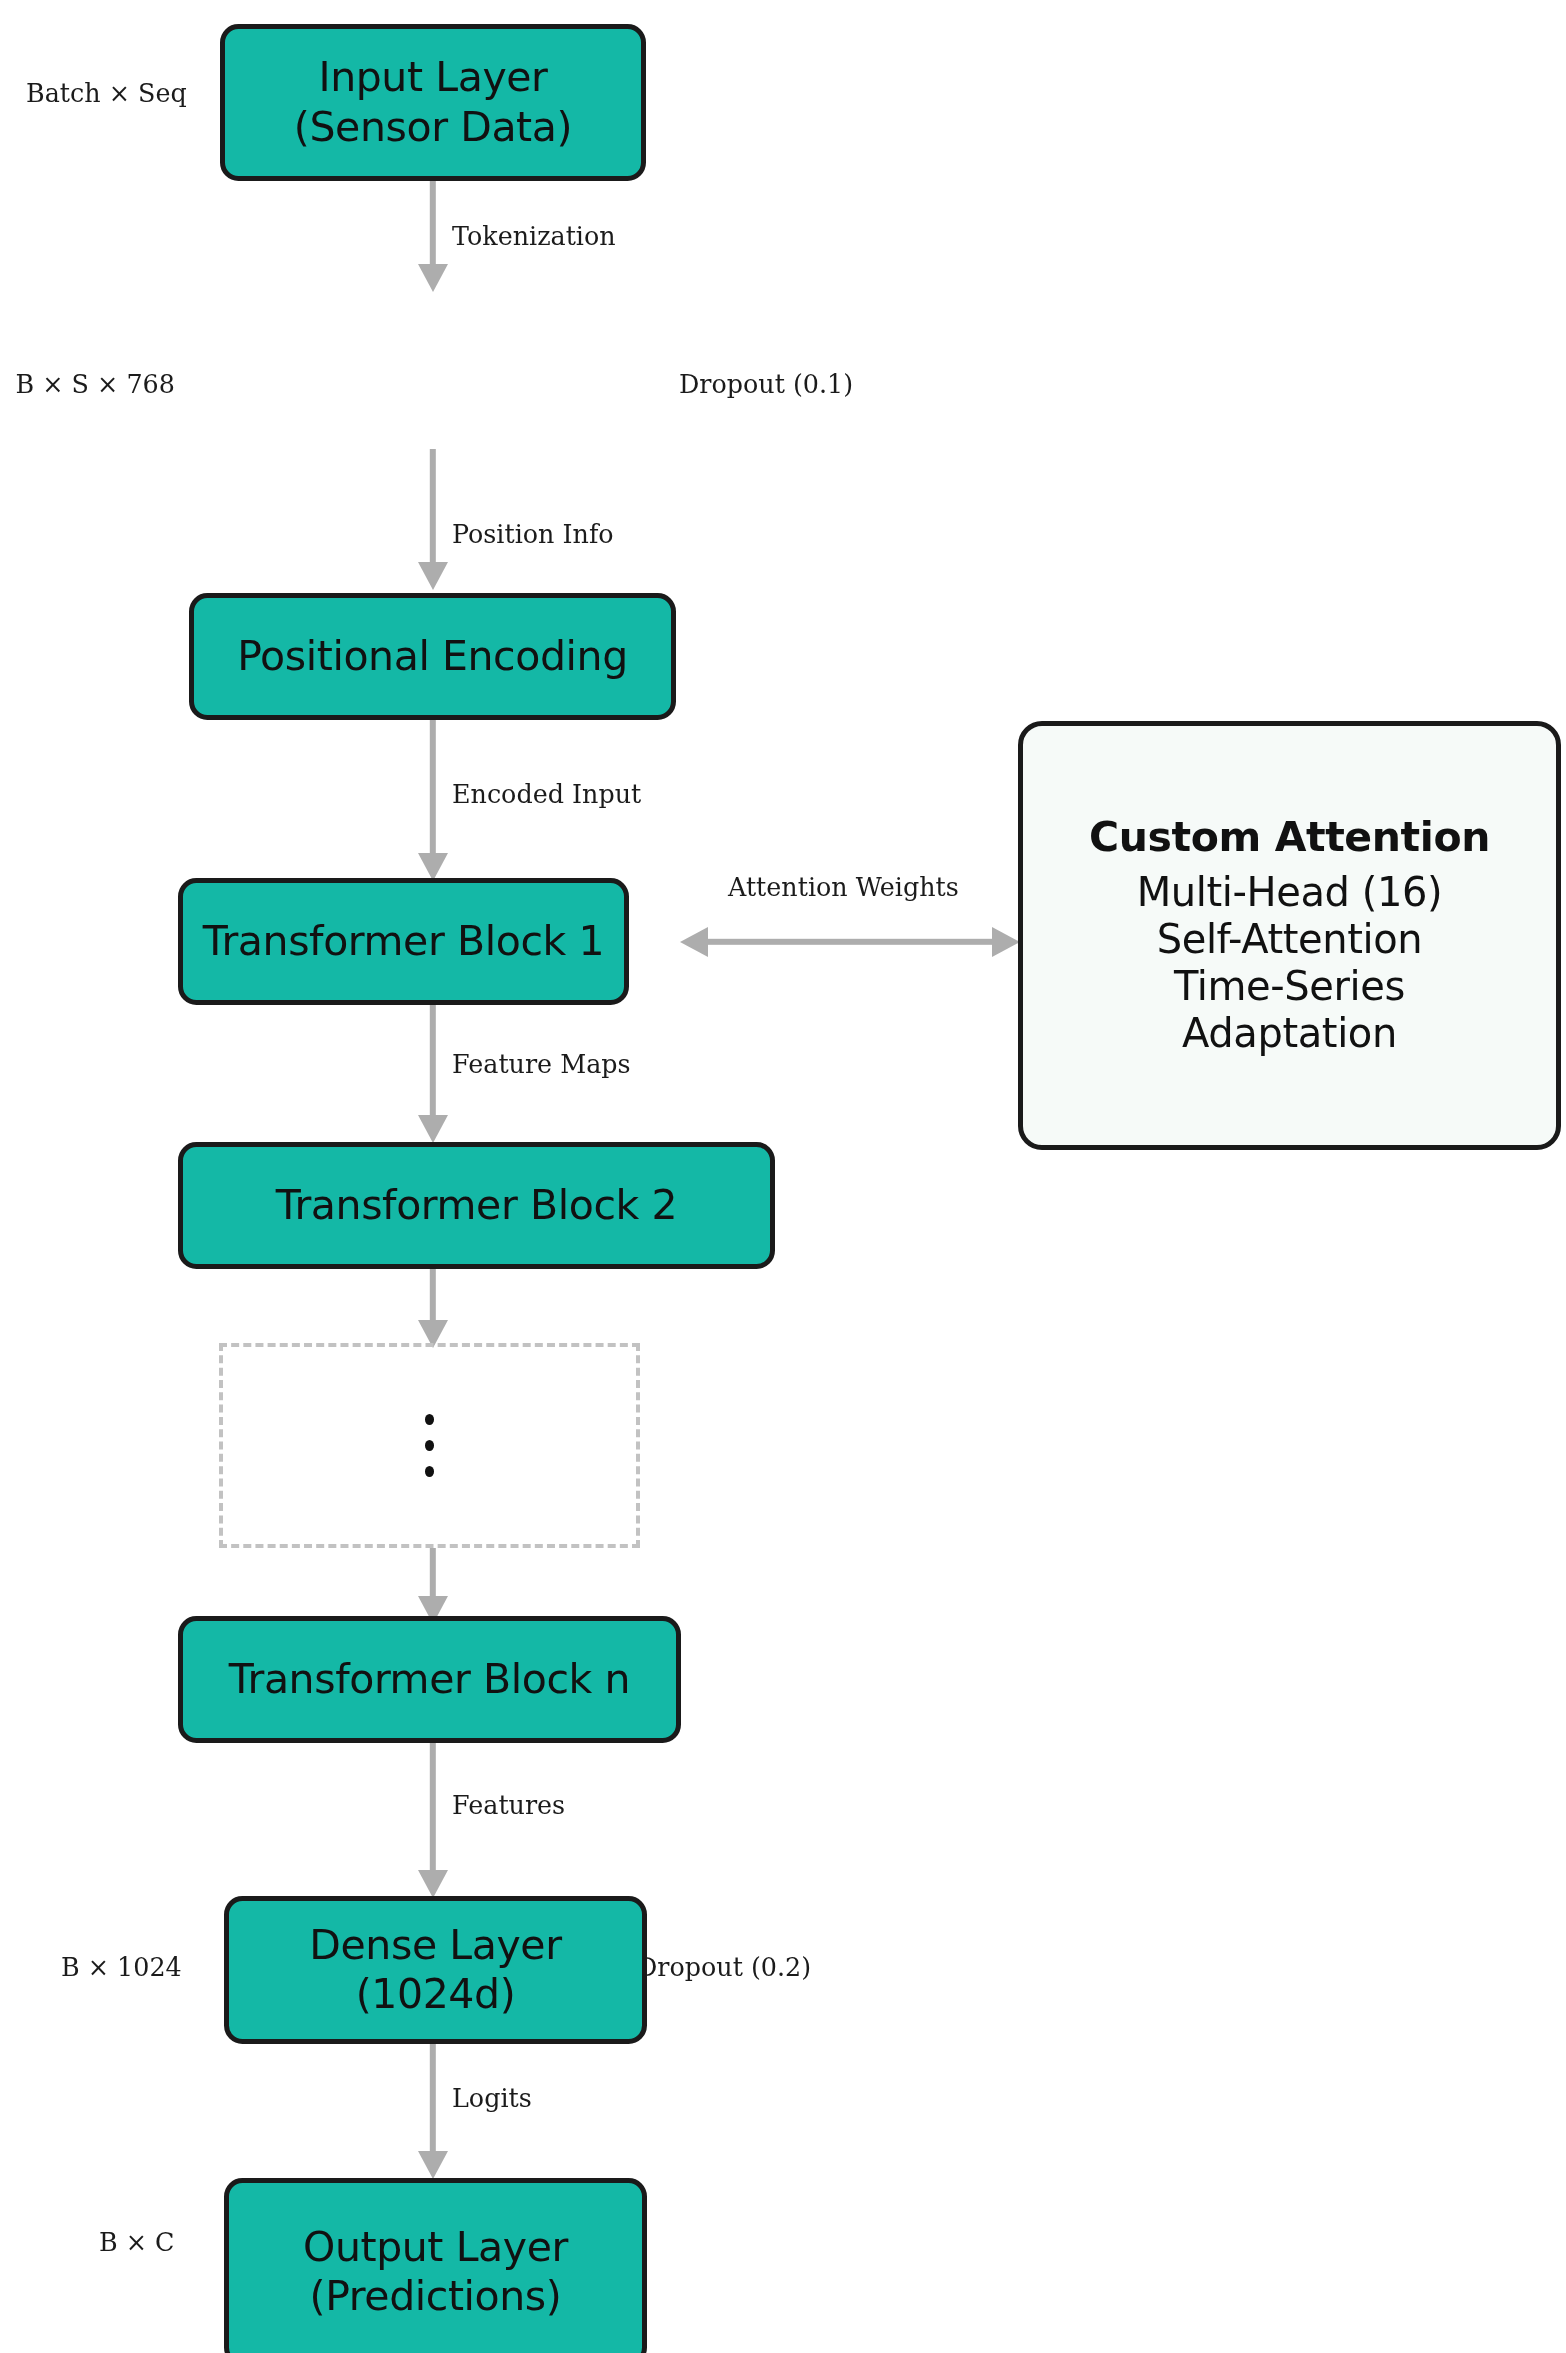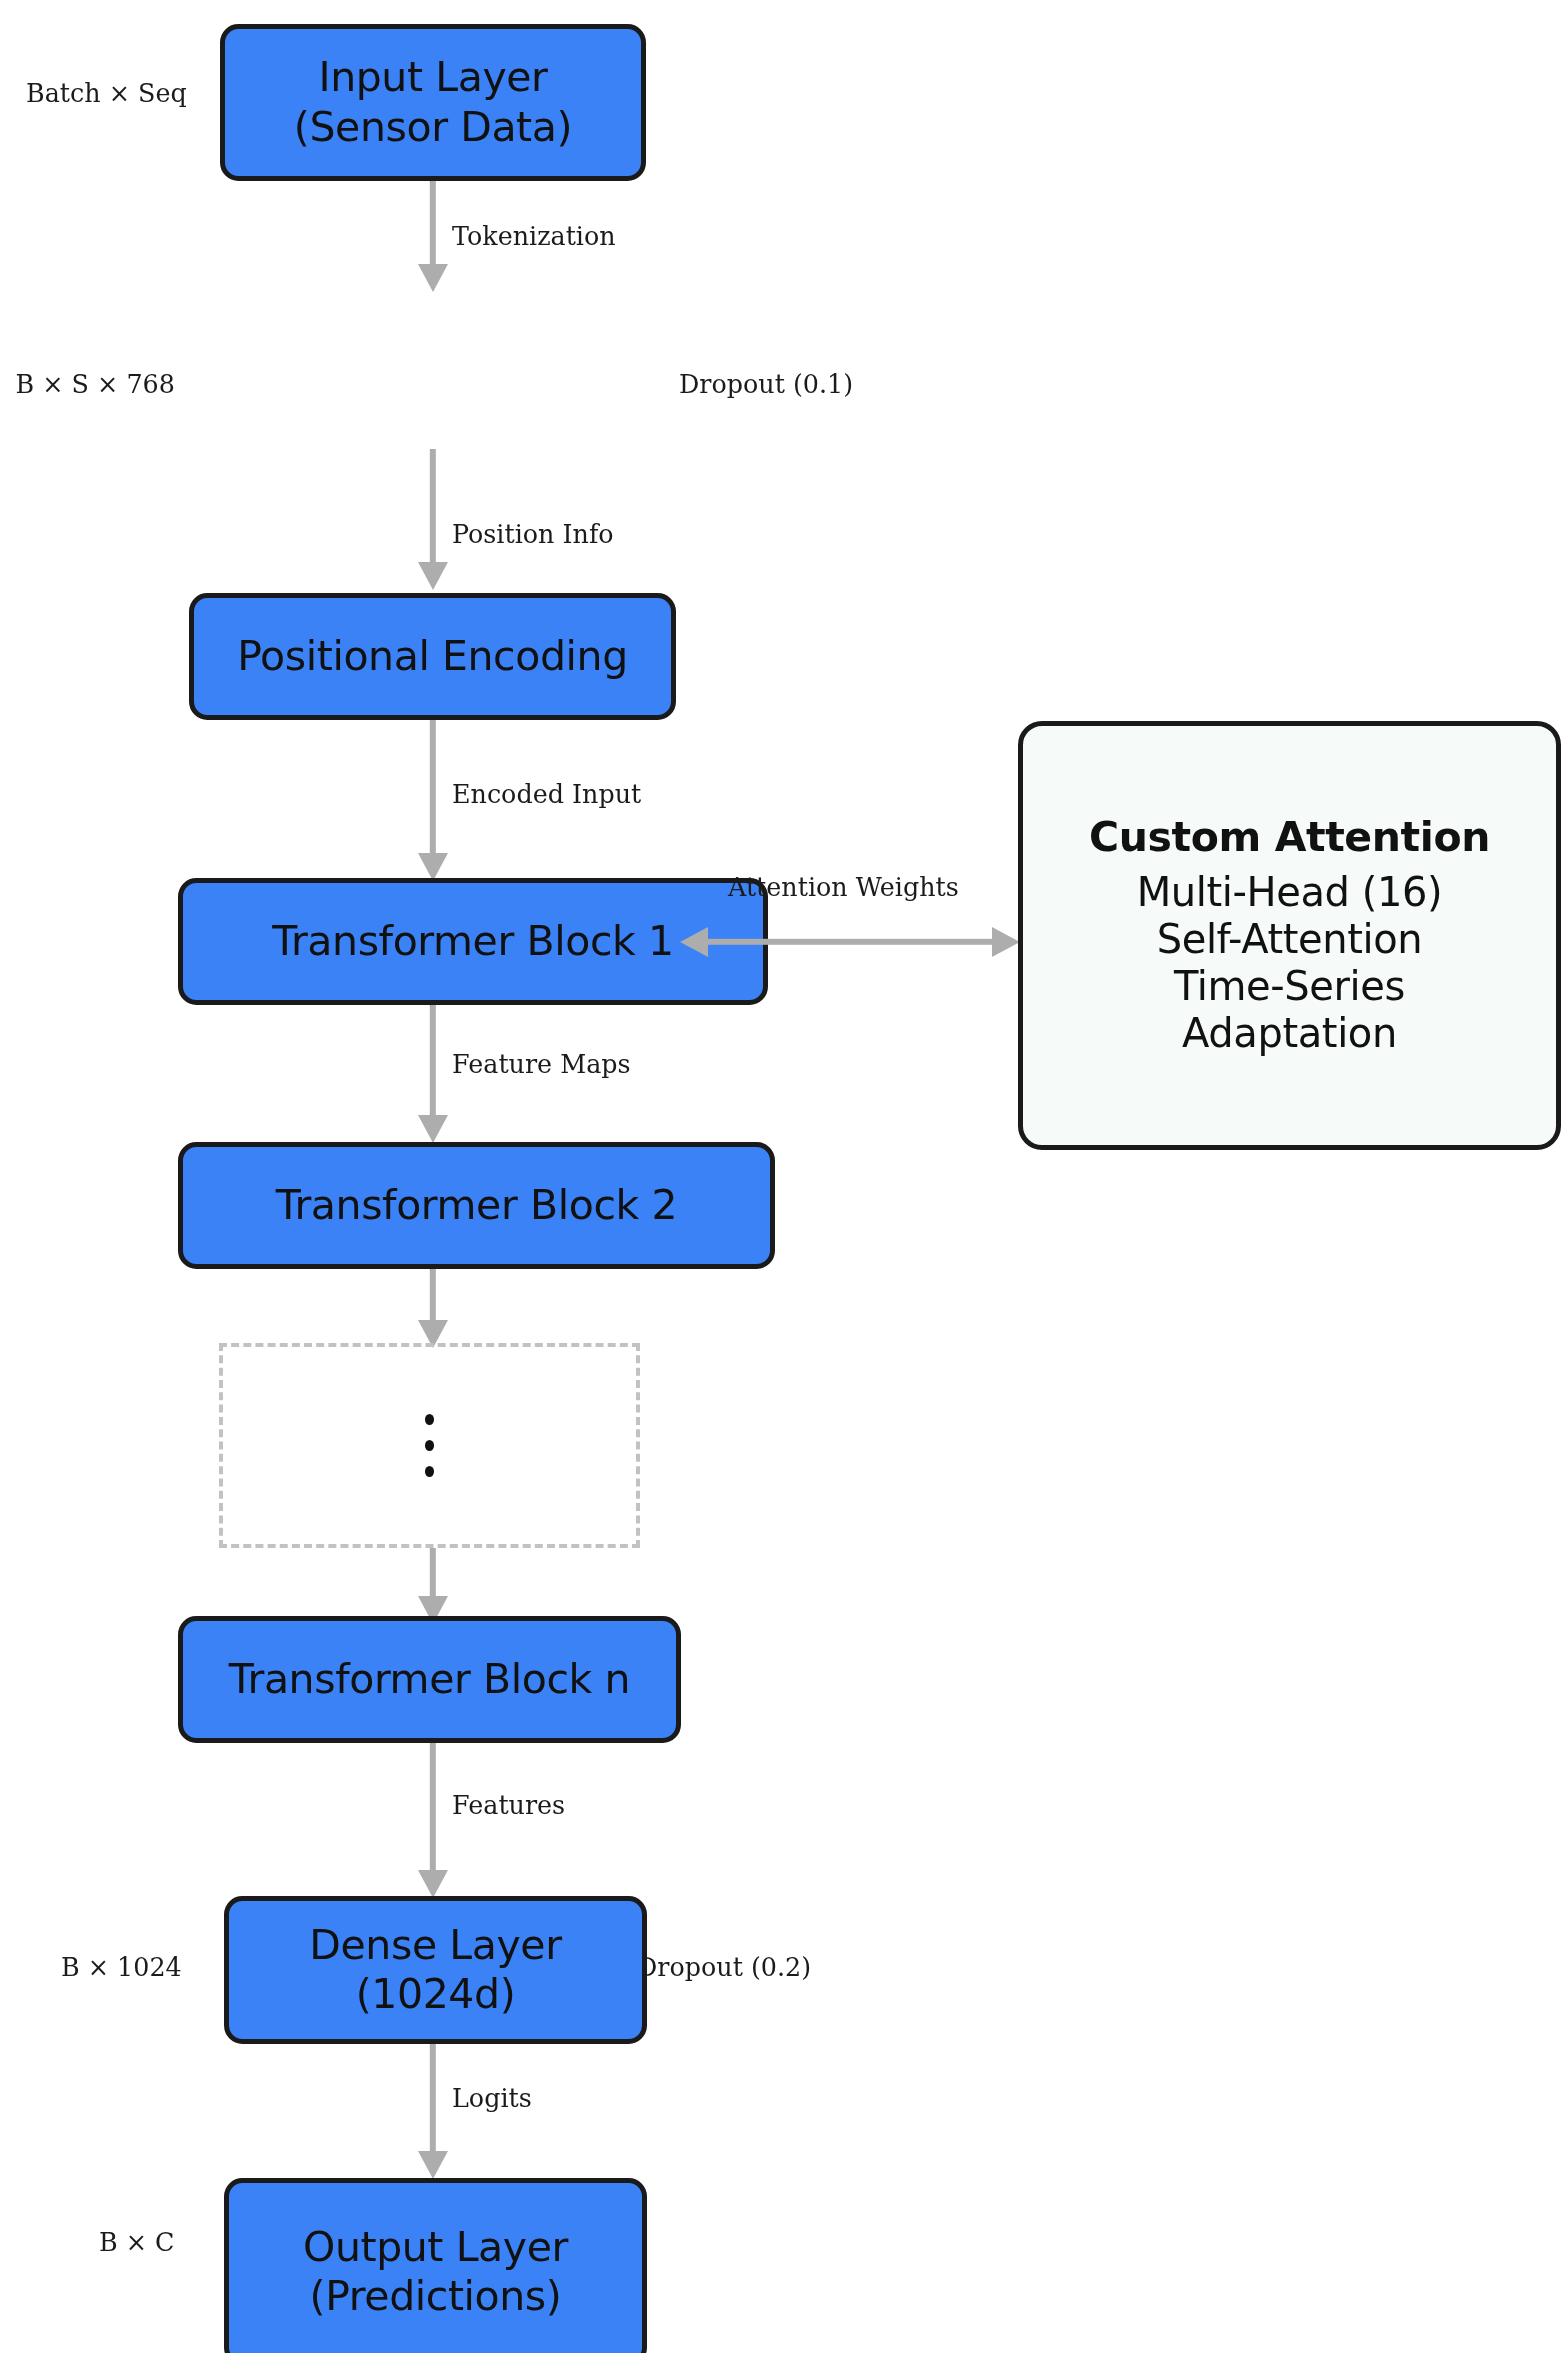--- a/index.html
+++ b/index.html
@@ -7,21 +7,21 @@
        font-family:"Liberation Sans",sans-serif;}
 
   #stage{position:absolute;left:0;top:0;width:1566px;height:2354px;}
 
   
   .node{
     position:absolute;
     box-sizing:border-box;
     border:5px solid #1a1a1a;
     border-radius:18.4px;
-    background:#3b82f6;
+    background:#14b8a6;
     display:flex;
     flex-direction:column;
     align-items:center;
     justify-content:center;
     text-align:center;
     color:#111;
     font-family:"DejaVu Sans",sans-serif;
     font-weight:400;
     line-height:1.14;
     letter-spacing:-0.4px;
@@ -132,21 +132,21 @@
   <div class="node" style="left:189px;top:593px;width:487px;height:127px;font-size:41px;">
     <span class="ln">Positional Encoding</span>
   </div>
 
   <div class="arrow-v" style="left:416px;top:720px;width:34px;height:161px;">
     <div class="shaft" style="height:136px;"></div>
     <div class="head" style="top:133px;"></div>
   </div>
   <div class="lbl edge" style="left:452px;top:782px;">Encoded Input</div>
 
-  <div class="node" style="left:178px;top:878px;width:590px;height:127px;font-size:41px;">
+  <div class="node" style="left:178px;top:878px;width:451px;height:127px;font-size:41px;">
     <span class="ln">Transformer Block 1</span>
   </div>
 
   <div class="arrow-h" style="left:680px;top:910px;width:340px;height:64px;">
     <div class="shaft" style="left:22.6px;right:22.6px;"></div>
     <div class="head-l"></div>
     <div class="head-r"></div>
   </div>
   <div class="lbl edge" style="left:728px;top:875px;">Attention Weights</div>
 

